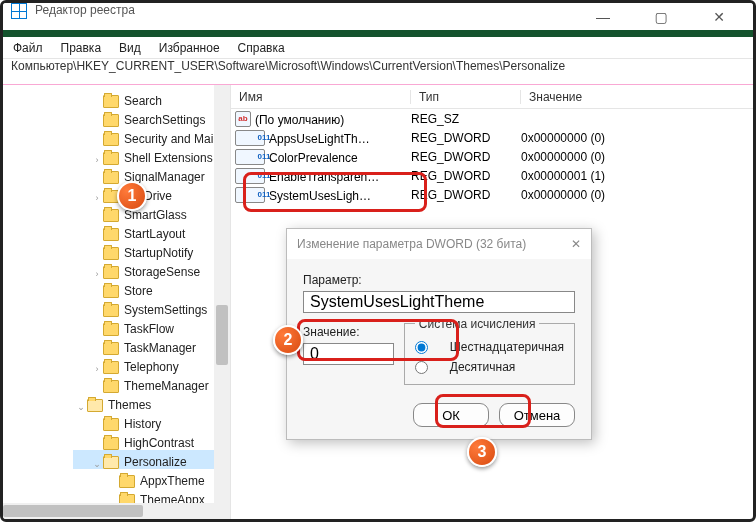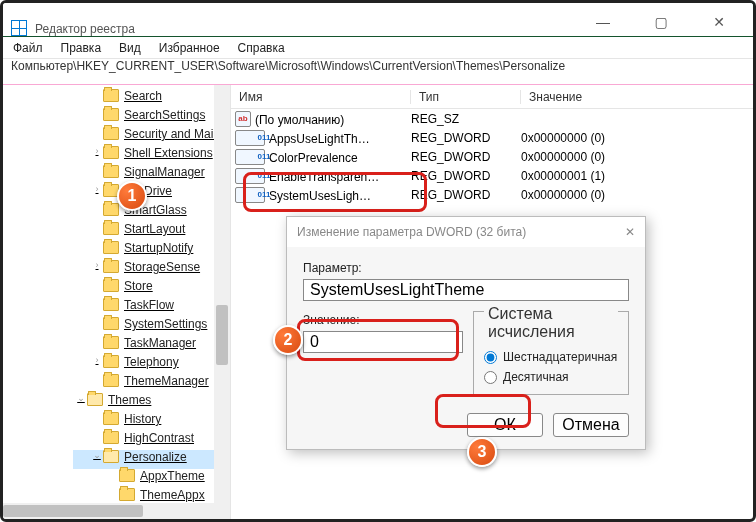--- a/index.html
+++ b/index.html
@@ -1,27 +1,27 @@
 <!DOCTYPE html>
 <html><head>
 <meta charset="utf-8">
 <style>
   * { box-sizing: border-box; margin: 0; padding: 0; font-family: "Segoe UI", Arial, sans-serif; }
   body { width: 756px; height: 522px; position: relative; background: #fff; border: 3px solid #222; border-radius: 6px; overflow: hidden; font-size: 12px; }
-  .titlebar { height: 34px; display: flex; align-items: flex-end; padding: 0 8px; background: #fff; border-bottom: 1px solid #14532d; }
+  .titlebar { height: 34px; display: flex; align-items: flex-start; padding: 0 8px; background: #fff; border-bottom: 7px solid #14532d; }
   .titlebar .app-icon { width: 16px; height: 16px; margin-right: 8px; display: grid; grid-template: repeat(2,1fr)/repeat(2,1fr); gap: 1px; background: #0078d4; padding: 1px; }
   .titlebar .app-icon span { background: #fff; }
   .titlebar .title { color: #555; flex: 1; }
   .win-btns { display: flex; gap: 18px; padding-right: 6px; }
   .win-btn { width: 40px; height: 28px; display: flex; align-items: center; justify-content: center; color: #555; font-size: 14px; }
   .menubar { height: 22px; display: flex; gap: 18px; padding: 0 10px; align-items: center; color: #222; border-bottom: 1px solid #e5e5e5; }
   .addrbar { height: 26px; display: flex; align-items: flex-start; padding: 0 8px; border-bottom: 1px solid #f9a8d4; color: #333; font-size: 12px; }
   .content { display: flex; height: calc(100% - 82px); }
   .tree { width: 228px; border-right: 1px solid #e5e5e5; overflow: hidden; padding: 4px 0 0 0; position: relative; }
-  .tree-item { display: flex; align-items: flex-start; height: 19px; padding-left: 18px; white-space: nowrap; text-decoration: underline; }
+  .tree-item { display: flex; align-items: flex-end; height: 19px; padding-left: 18px; white-space: nowrap; }
   .tree-item.l1 { margin-left: 70px; }
   .tree-item.l0 { margin-left: 54px; }
   .tree-item.l2 { margin-left: 86px; }
   .tree-item .chev { width: 12px; display: inline-block; color: #999; font-size: 9px; text-align: center; }
   .tree-item .folder { width: 16px; height: 13px; background: #ffd86b; border: 1px solid #d4a931; border-radius: 1px; margin-right: 5px; position: relative; }
   .tree-item .folder::before { content: ""; position: absolute; top: -3px; left: 0; width: 6px; height: 3px; background: #ffd86b; border: 1px solid #d4a931; border-bottom: none; border-radius: 1px 1px 0 0; }
   .tree-item .folder.open { background: #ffe9ab; }
   .tree-item.selected { background: #cce8ff; }
   .tree-item span.lbl { color: #222; }
   .main { flex: 1; position: relative; padding: 0; }
@@ -29,33 +29,33 @@
   .listhead div { padding: 0 8px; color: #333; }
   .c-name { width: 180px; border-right: 1px solid #e5e5e5; }
   .c-type { width: 110px; border-right: 1px solid #e5e5e5; }
   .c-data { flex: 1; }
   .listrow { display: flex; height: 19px; align-items: center; }
   .listrow .c-name, .listrow .c-type, .listrow .c-data { border: none; display: flex; align-items: flex-end; }
   .val-icon { width: 16px; height: 16px; margin: 0 4px 0 4px; display: inline-flex; align-items: center; justify-content: center; font-size: 8px; font-weight: bold; border: 1px solid #888; background: #f0f7ff; color: #d03030; border-radius: 2px; }
   .val-icon.dw { color: #1060c0; padding-left: 28px; }
   .hl-red { position: absolute; border: 3px solid #d9201b; border-radius: 8px; pointer-events: none; }
   .callout { position: absolute; width: 30px; height: 30px; border-radius: 50%; background: radial-gradient(circle at 30% 30%, #ff7a3a, #d84a10); border: 2px solid #fff; box-shadow: 0 2px 4px rgba(0,0,0,.4); color: #fff; font-weight: bold; font-size: 16px; display: flex; align-items: center; justify-content: center; }
-  .dialog { position: absolute; left: 283px; top: 213px; width: 360px; background: #f6f6f6; border: 1px solid #bcbcbc; box-shadow: 3px 3px 12px rgba(0,0,0,.25); }
+  .dialog { position: absolute; left: 283px; top: 225px; width: 306px; background: #f6f6f6; border: 1px solid #bcbcbc; box-shadow: 3px 3px 12px rgba(0,0,0,.25); }
   .dlg-title { height: 30px; display: flex; align-items: center; justify-content: space-between; padding: 0 10px; background: #fff; color: #888; }
   .dlg-body { padding: 12px 16px; font-size: 12px; color: #222; }
   .dlg-field { display: block; margin-top: 2px; }
   .dlg-input { width: 100%; height: 22px; border: 1px solid #888; background: #fff; padding: 0 6px; font-size: 16px; }
   .dlg-row { display: flex; gap: 10px; margin-top: 10px; }
   .dlg-left { width: 160px; }
   .fieldset { border: 1px solid #aaa; padding: 6px 10px 10px; margin-top: 0; }
-  .fieldset .leg { font-size: 16px; color: #333; background: #f6f6f6; position: relative; top: -13px; padding: 0 4px; display: inline-block; }
-  .radio { display: flex; align-items: center; gap: 6px; margin-top: -4px; font-size: 12px; }
+  .fieldset .leg { font-size: 12px; color: #333; background: #f6f6f6; position: relative; top: -13px; padding: 0 4px; display: inline-block; }
+  .radio { display: flex; align-items: center; gap: 22px; margin-top: -4px; font-size: 12px; }
   .radio input { accent-color: #0078d4; }
   .dlg-btns { display: flex; justify-content: flex-end; gap: 10px; margin-top: 18px; }
-  .btn { min-width: 76px; height: 24px; background: #fdfdfd; border: 1px solid #888; border-radius: 3px; font-size: 16px; }
+  .btn { min-width: 76px; height: 24px; background: #fdfdfd; border: 1px solid #888; border-radius: 9px; font-size: 13px; }
   .scroll-y { position: absolute; right: 0; top: 0; bottom: 0; width: 16px; background: #f0f0f0; }
   .scroll-y .thumb { position: absolute; left: 2px; right: 2px; top: 220px; height: 60px; background: #c1c1c1; border-radius: 2px; }
   .scroll-x { position: absolute; left: 0; right: 16px; bottom: 0; height: 16px; background: #f0f0f0; }
   .scroll-x .thumb { position: absolute; top: 2px; bottom: 2px; left: 0; width: 140px; background: #c1c1c1; border-radius: 2px; }
 </style>
 </head>
 <body>
 
 <div class="titlebar">
   <div class="app-icon">
@@ -137,26 +137,26 @@
         <span class="lbl">StorageSense</span>
       </div>
       <div class="tree-item l1">
         <span class="chev"></span>
         <span class="folder"></span>
         <span class="lbl">Store</span>
       </div>
       <div class="tree-item l1">
         <span class="chev"></span>
         <span class="folder"></span>
+        <span class="lbl">SystemSettings</span>
+      </div>
+      <div class="tree-item l1">
+        <span class="chev"></span>
+        <span class="folder"></span>
         <span class="lbl">TaskFlow</span>
-      </div>
-      <div class="tree-item l1">
-        <span class="chev"></span>
-        <span class="folder"></span>
-        <span class="lbl">SystemSettings</span>
       </div>
       <div class="tree-item l1">
         <span class="chev"></span>
         <span class="folder"></span>
         <span class="lbl">TaskManager</span>
       </div>
       <div class="tree-item l1">
         <span class="chev">›</span>
         <span class="folder"></span>
         <span class="lbl">Telephony</span>

